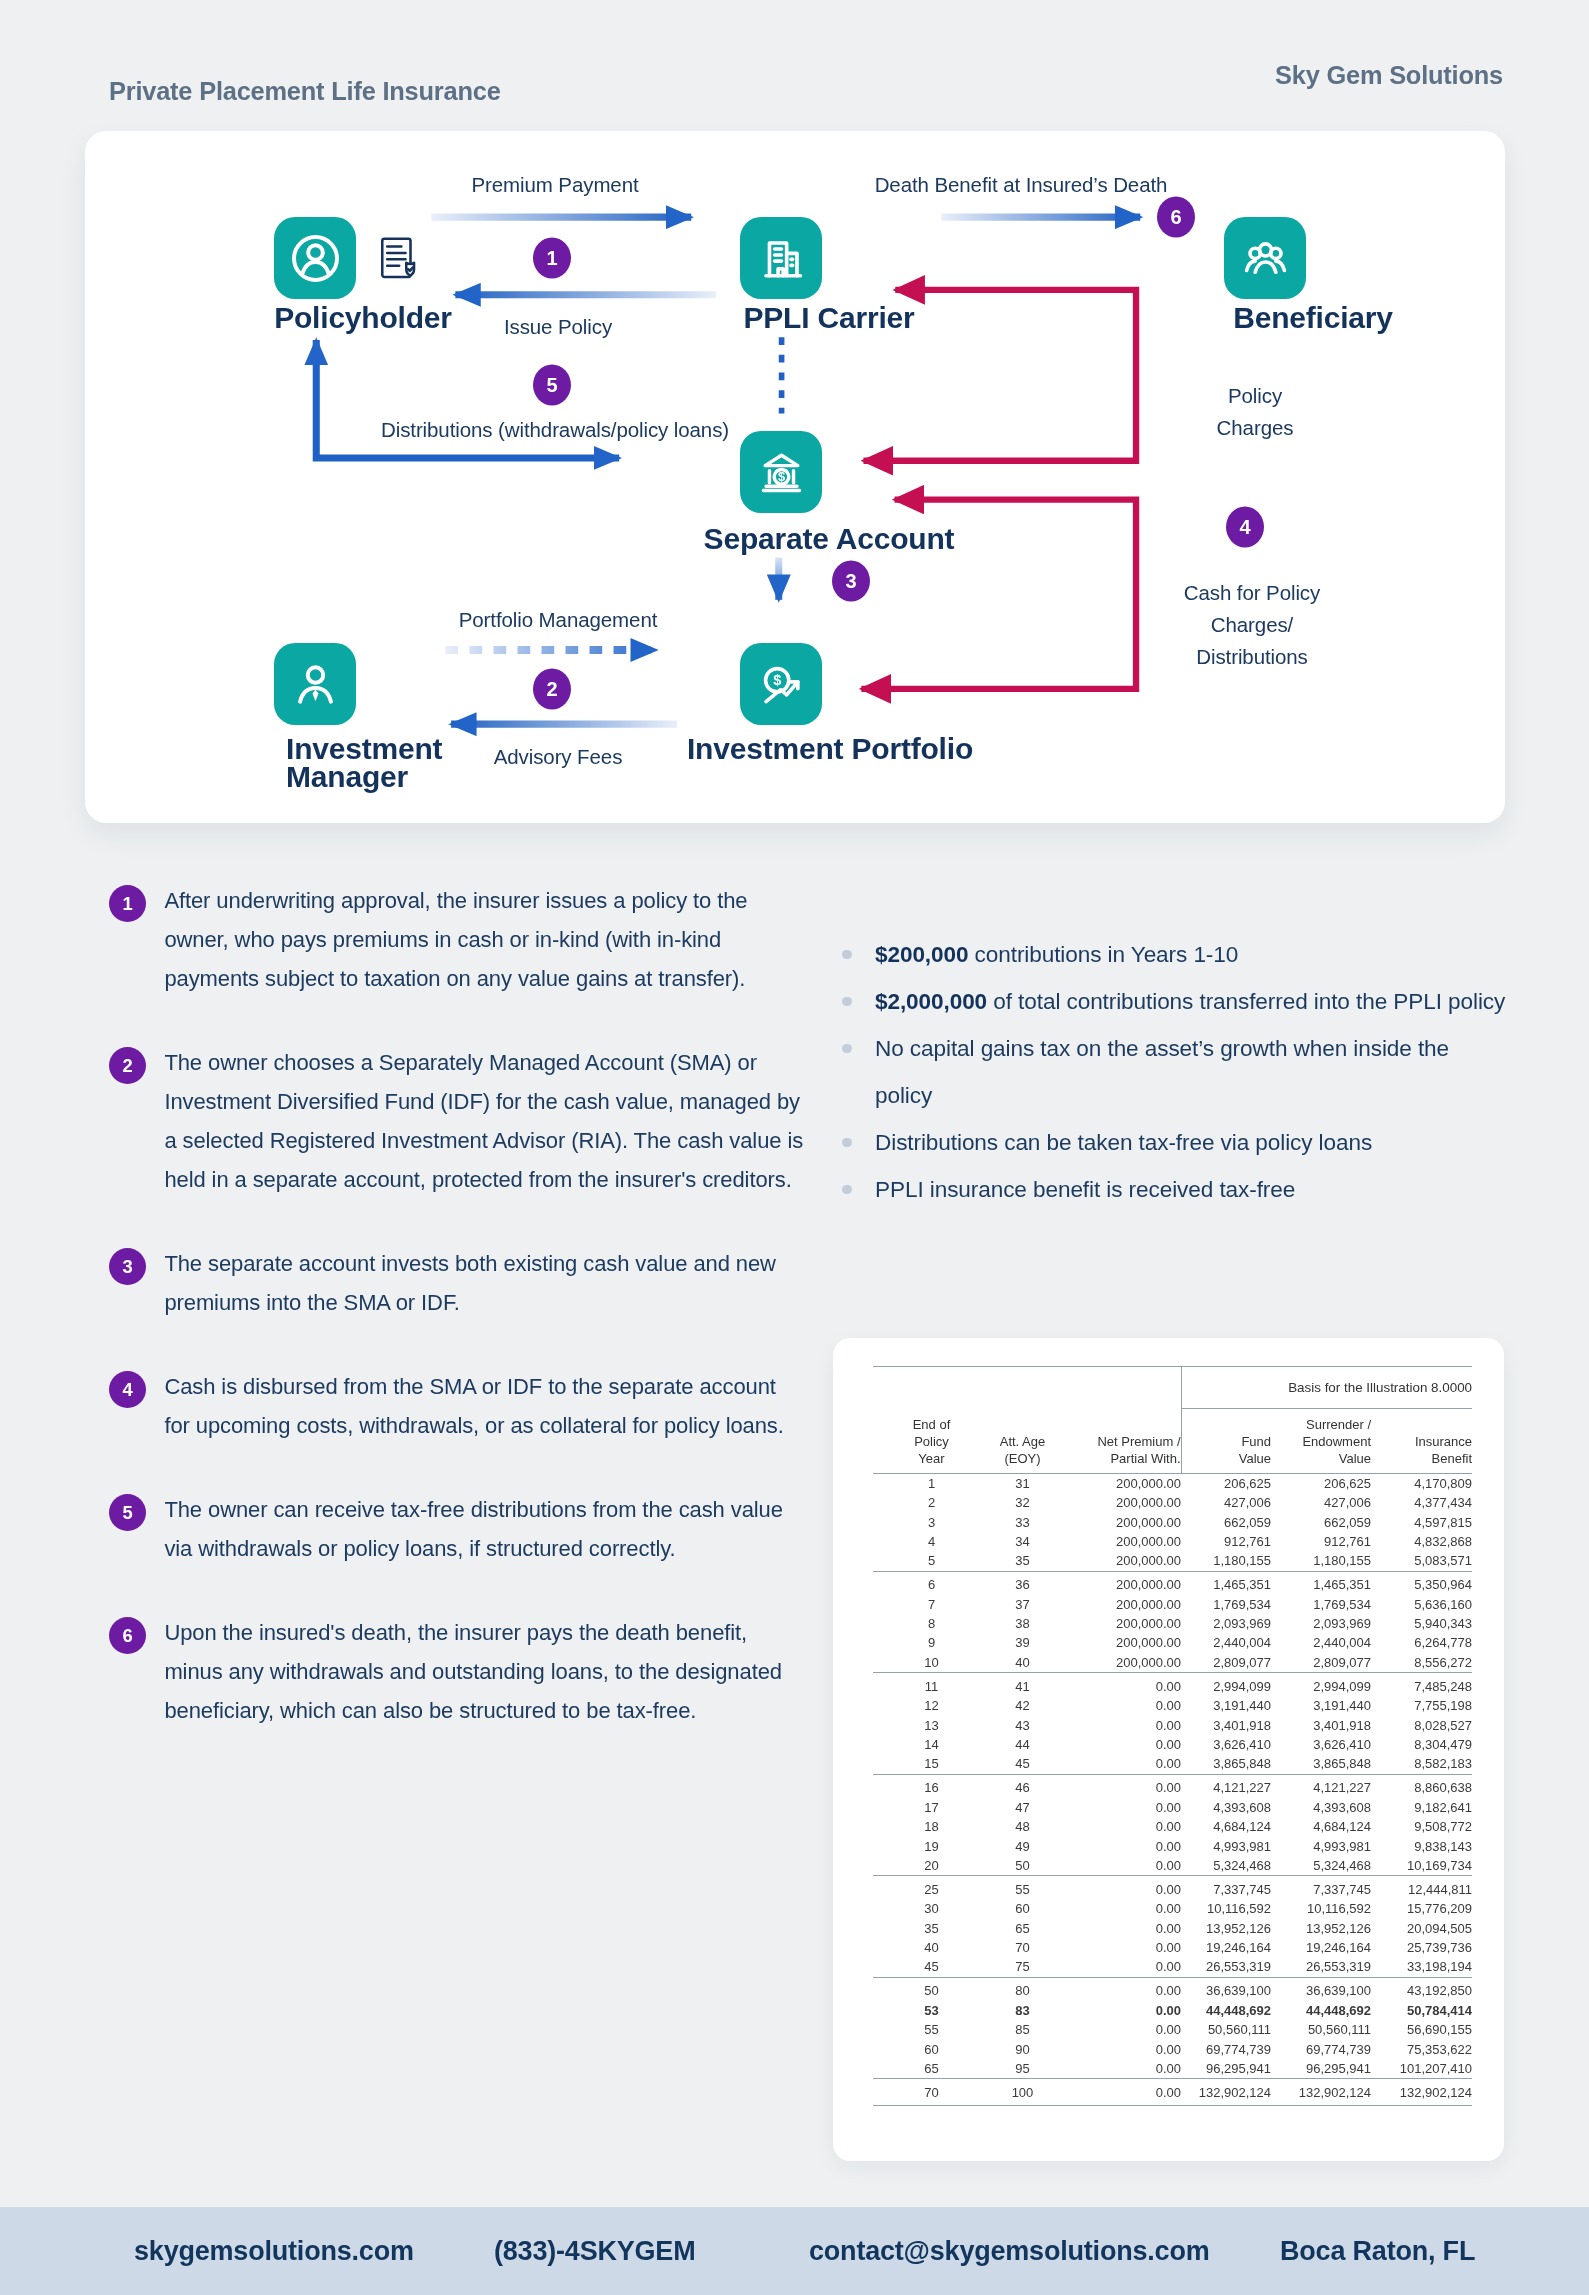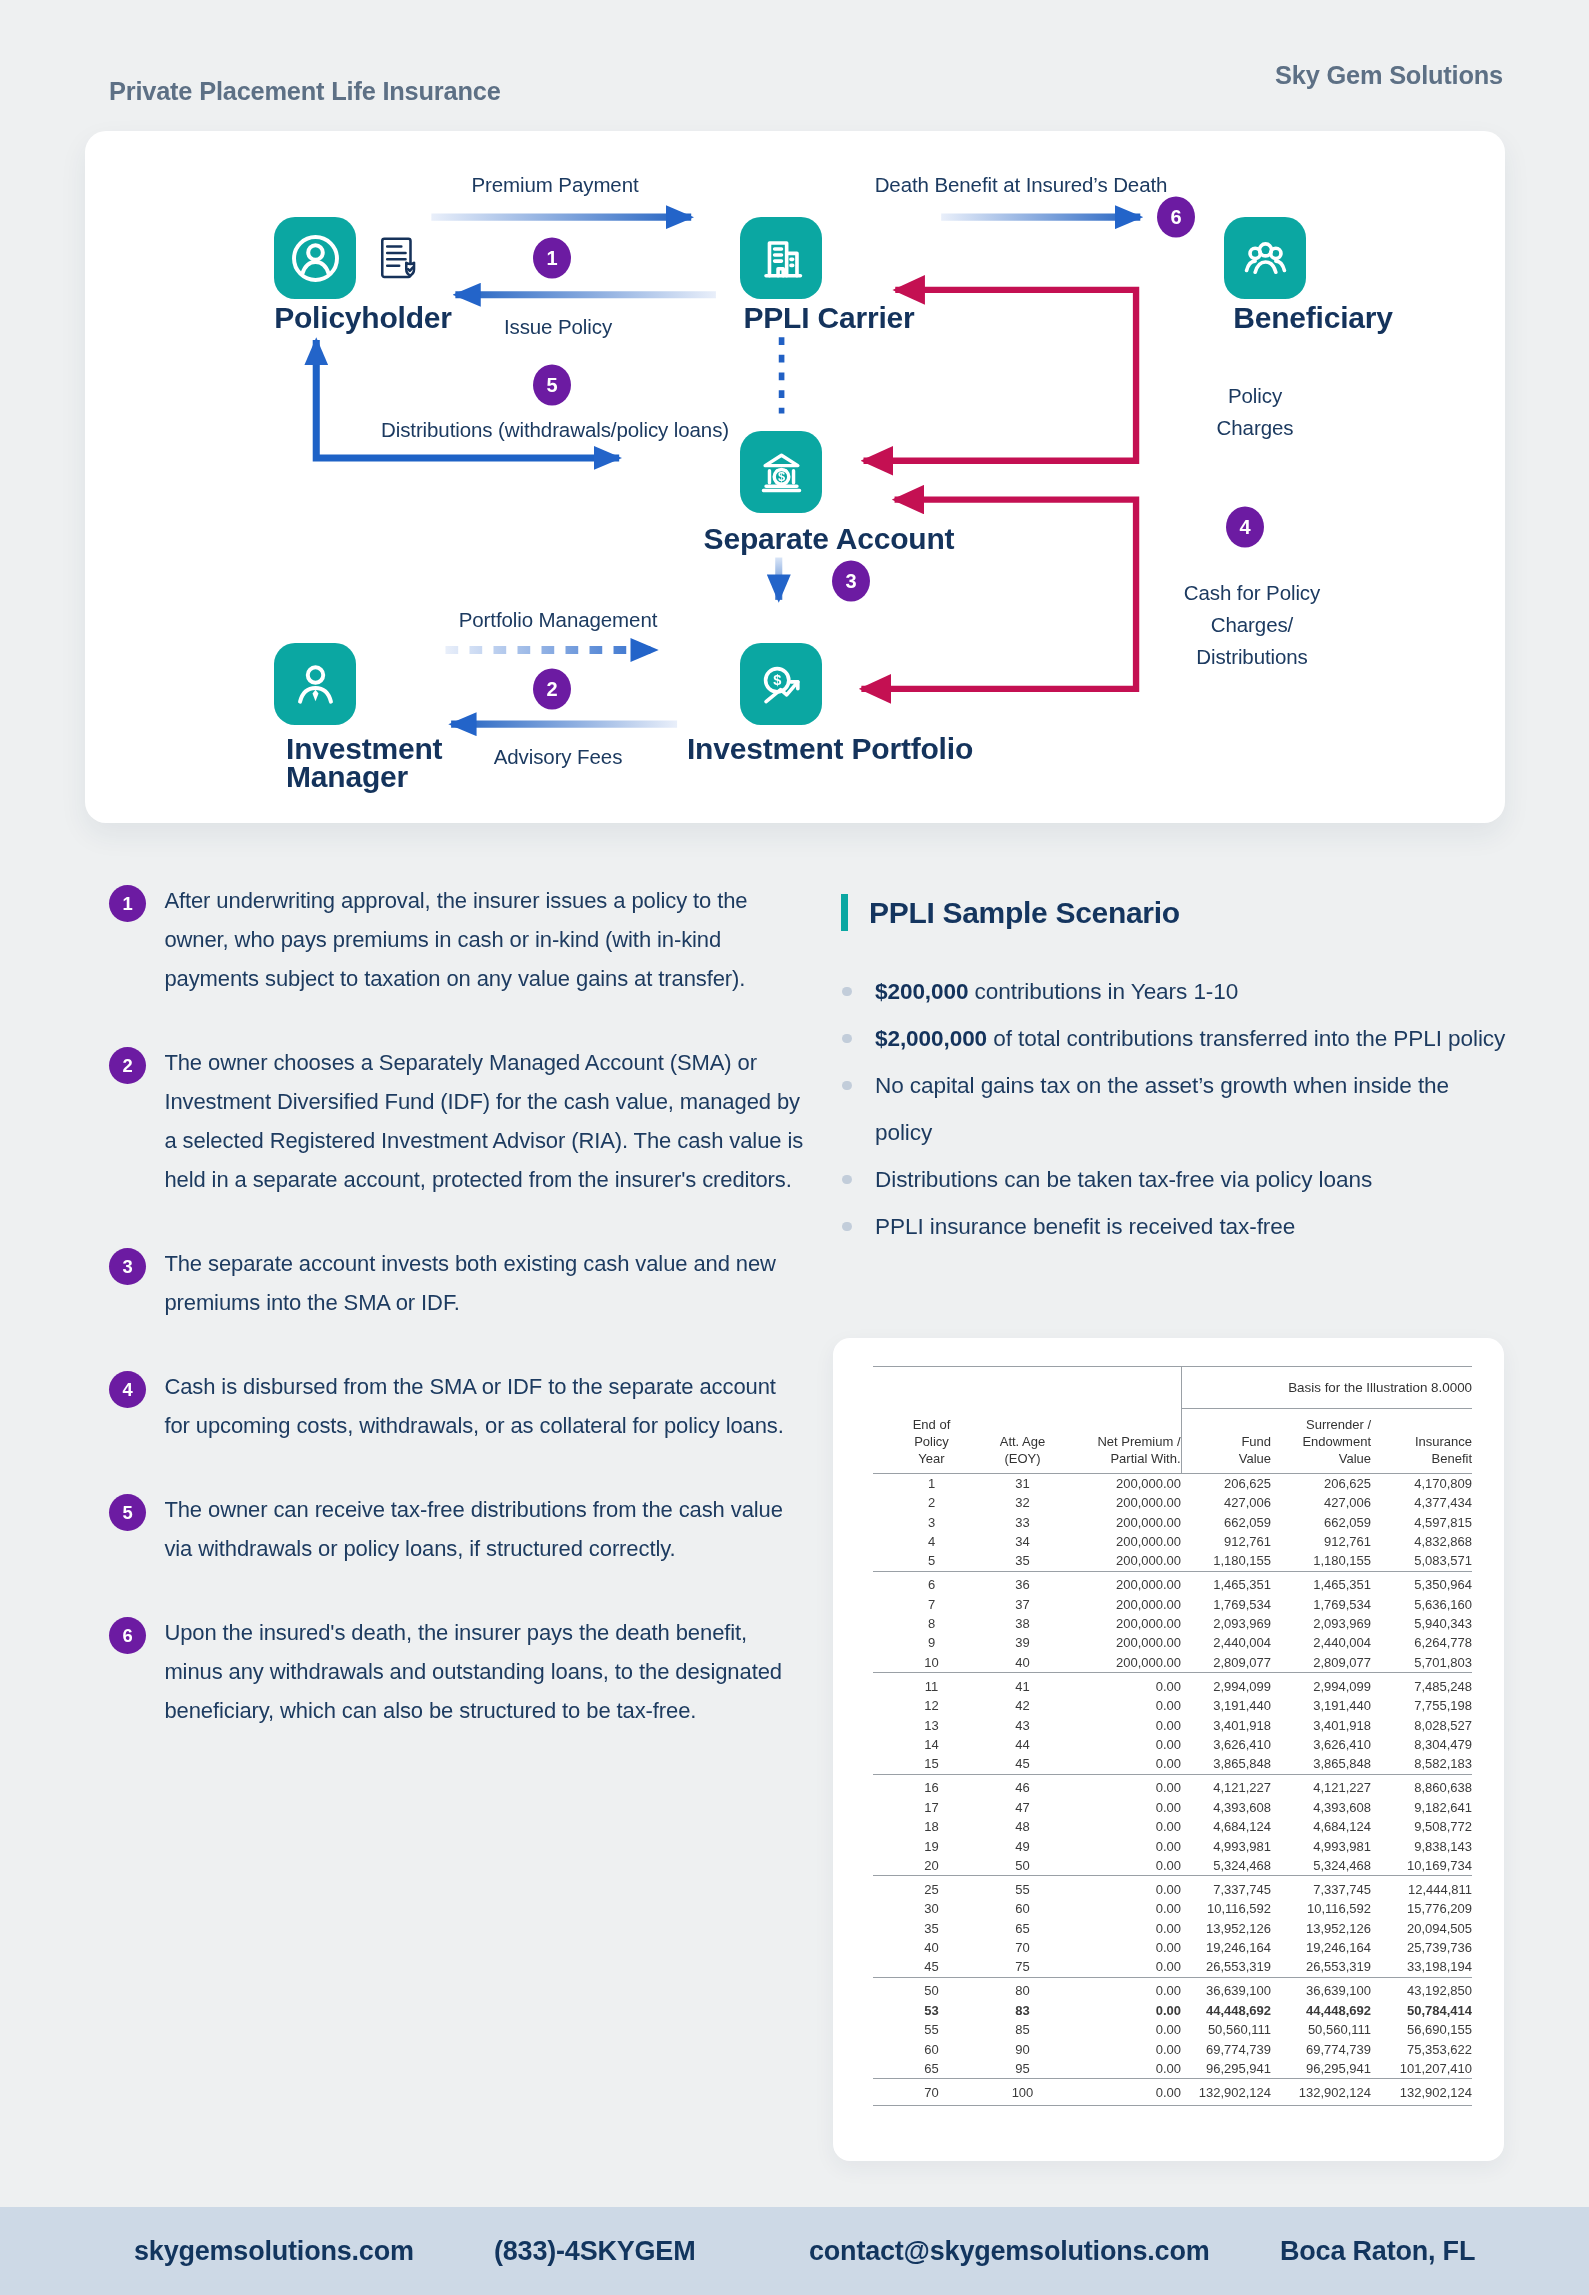--- a/index.html
+++ b/index.html
@@ -227,24 +227,20 @@
       <span class="sb">5</span>
       <p>The owner can receive tax-free distributions from the cash value via withdrawals or policy loans, if structured correctly.</p>
     </div>
     <div class="step">
       <span class="sb">6</span>
       <p>Upon the insured's death, the insurer pays the death benefit, minus any withdrawals and outstanding loans, to the designated beneficiary, which can also be structured to be tax-free.</p>
     </div>
   </div>
 
 <div id="scenario">
-  <div class="sc-head">
-    <div class="sc-bar"></div>
-    <div class="sc-title">PPLI Sample Scenario</div>
-  </div>
   <ul id="bullets">
       <li><span class="dot"></span><b>$200,000</b> contributions in Years 1-10</li>
       <li><span class="dot"></span><b>$2,000,000</b> of total contributions transferred into the PPLI policy</li>
       <li><span class="dot"></span>No capital gains tax on the asset’s growth when inside the policy</li>
       <li><span class="dot"></span>Distributions can be taken tax-free via policy loans</li>
       <li><span class="dot"></span>PPLI insurance benefit is received tax-free</li>
     </ul>
 </div>
 
 <div class="card" id="tablecard">
@@ -344,21 +340,21 @@
             <td class="c3">2,440,004</td>
             <td class="c4">2,440,004</td>
             <td class="c5">6,264,778</td>
           </tr>
           <tr>
             <td class="c0">10</td>
             <td class="c1">40</td>
             <td class="c2">200,000.00</td>
             <td class="c3">2,809,077</td>
             <td class="c4">2,809,077</td>
-            <td class="c5">5,701,803</td>
+            <td class="c5">8,556,272</td>
           </tr>
           <tr class="sep">
             <td class="c0">11</td>
             <td class="c1">41</td>
             <td class="c2">0.00</td>
             <td class="c3">2,994,099</td>
             <td class="c4">2,994,099</td>
             <td class="c5">7,485,248</td>
           </tr>
           <tr>

